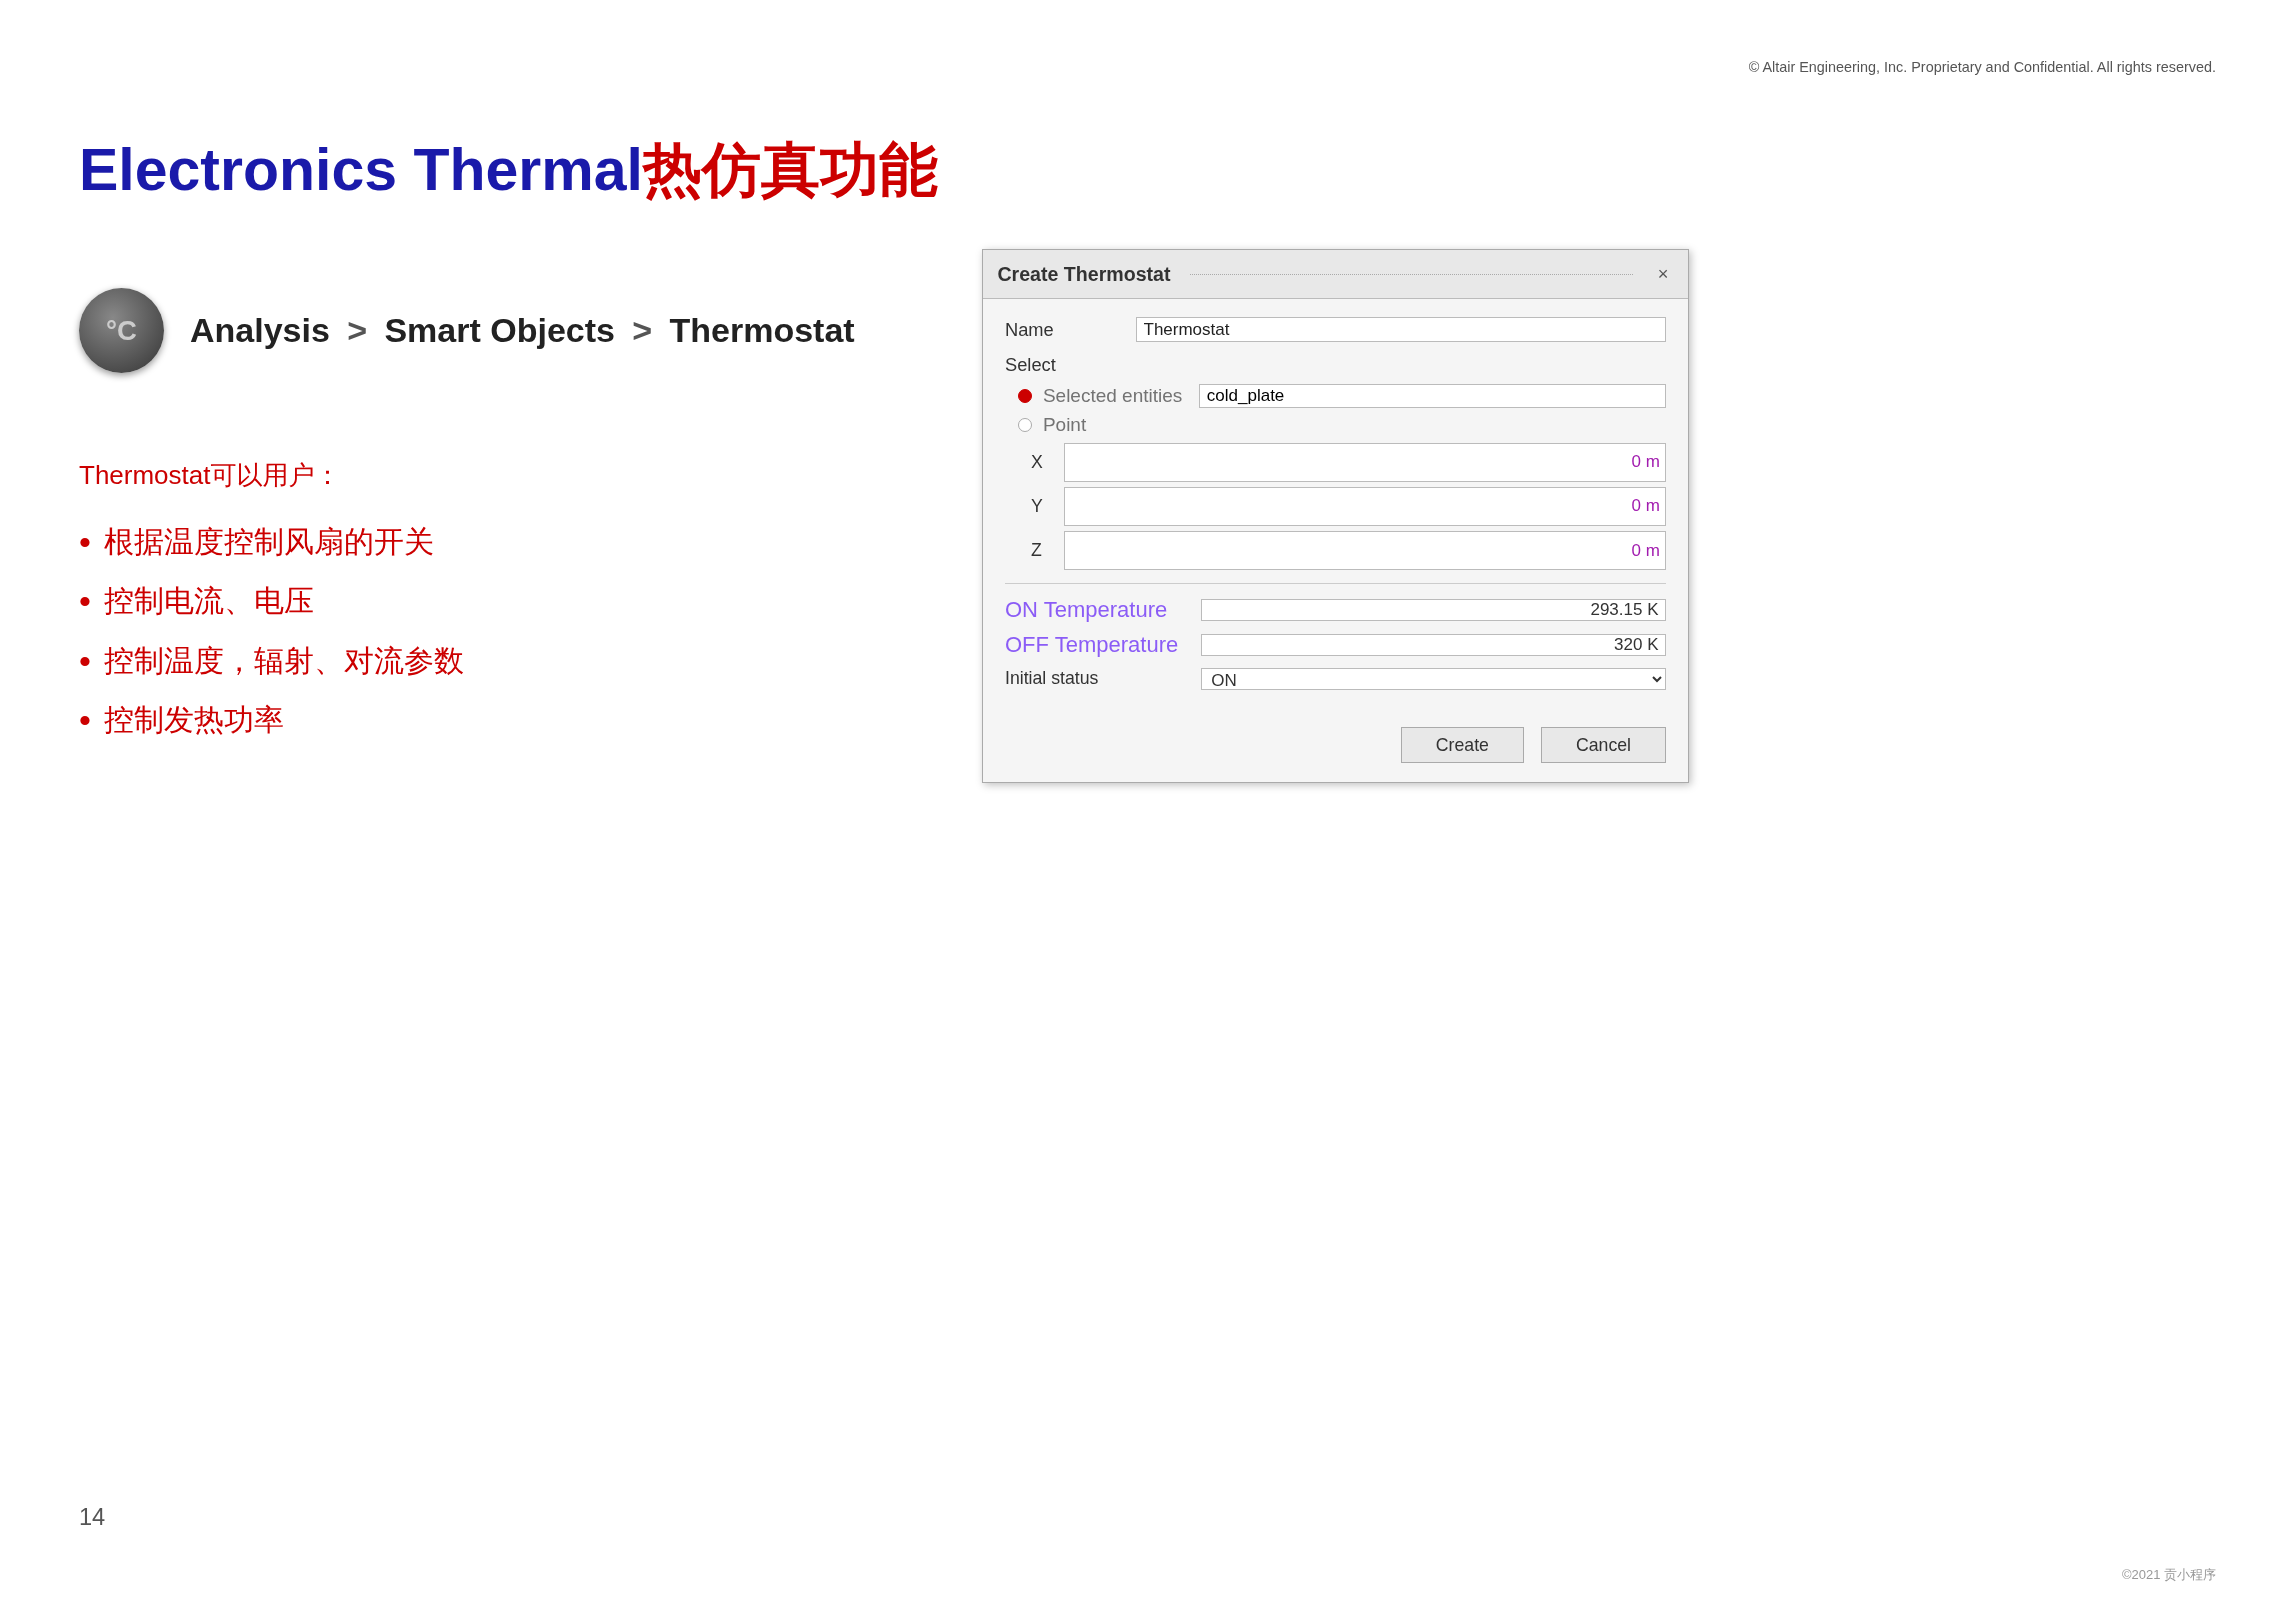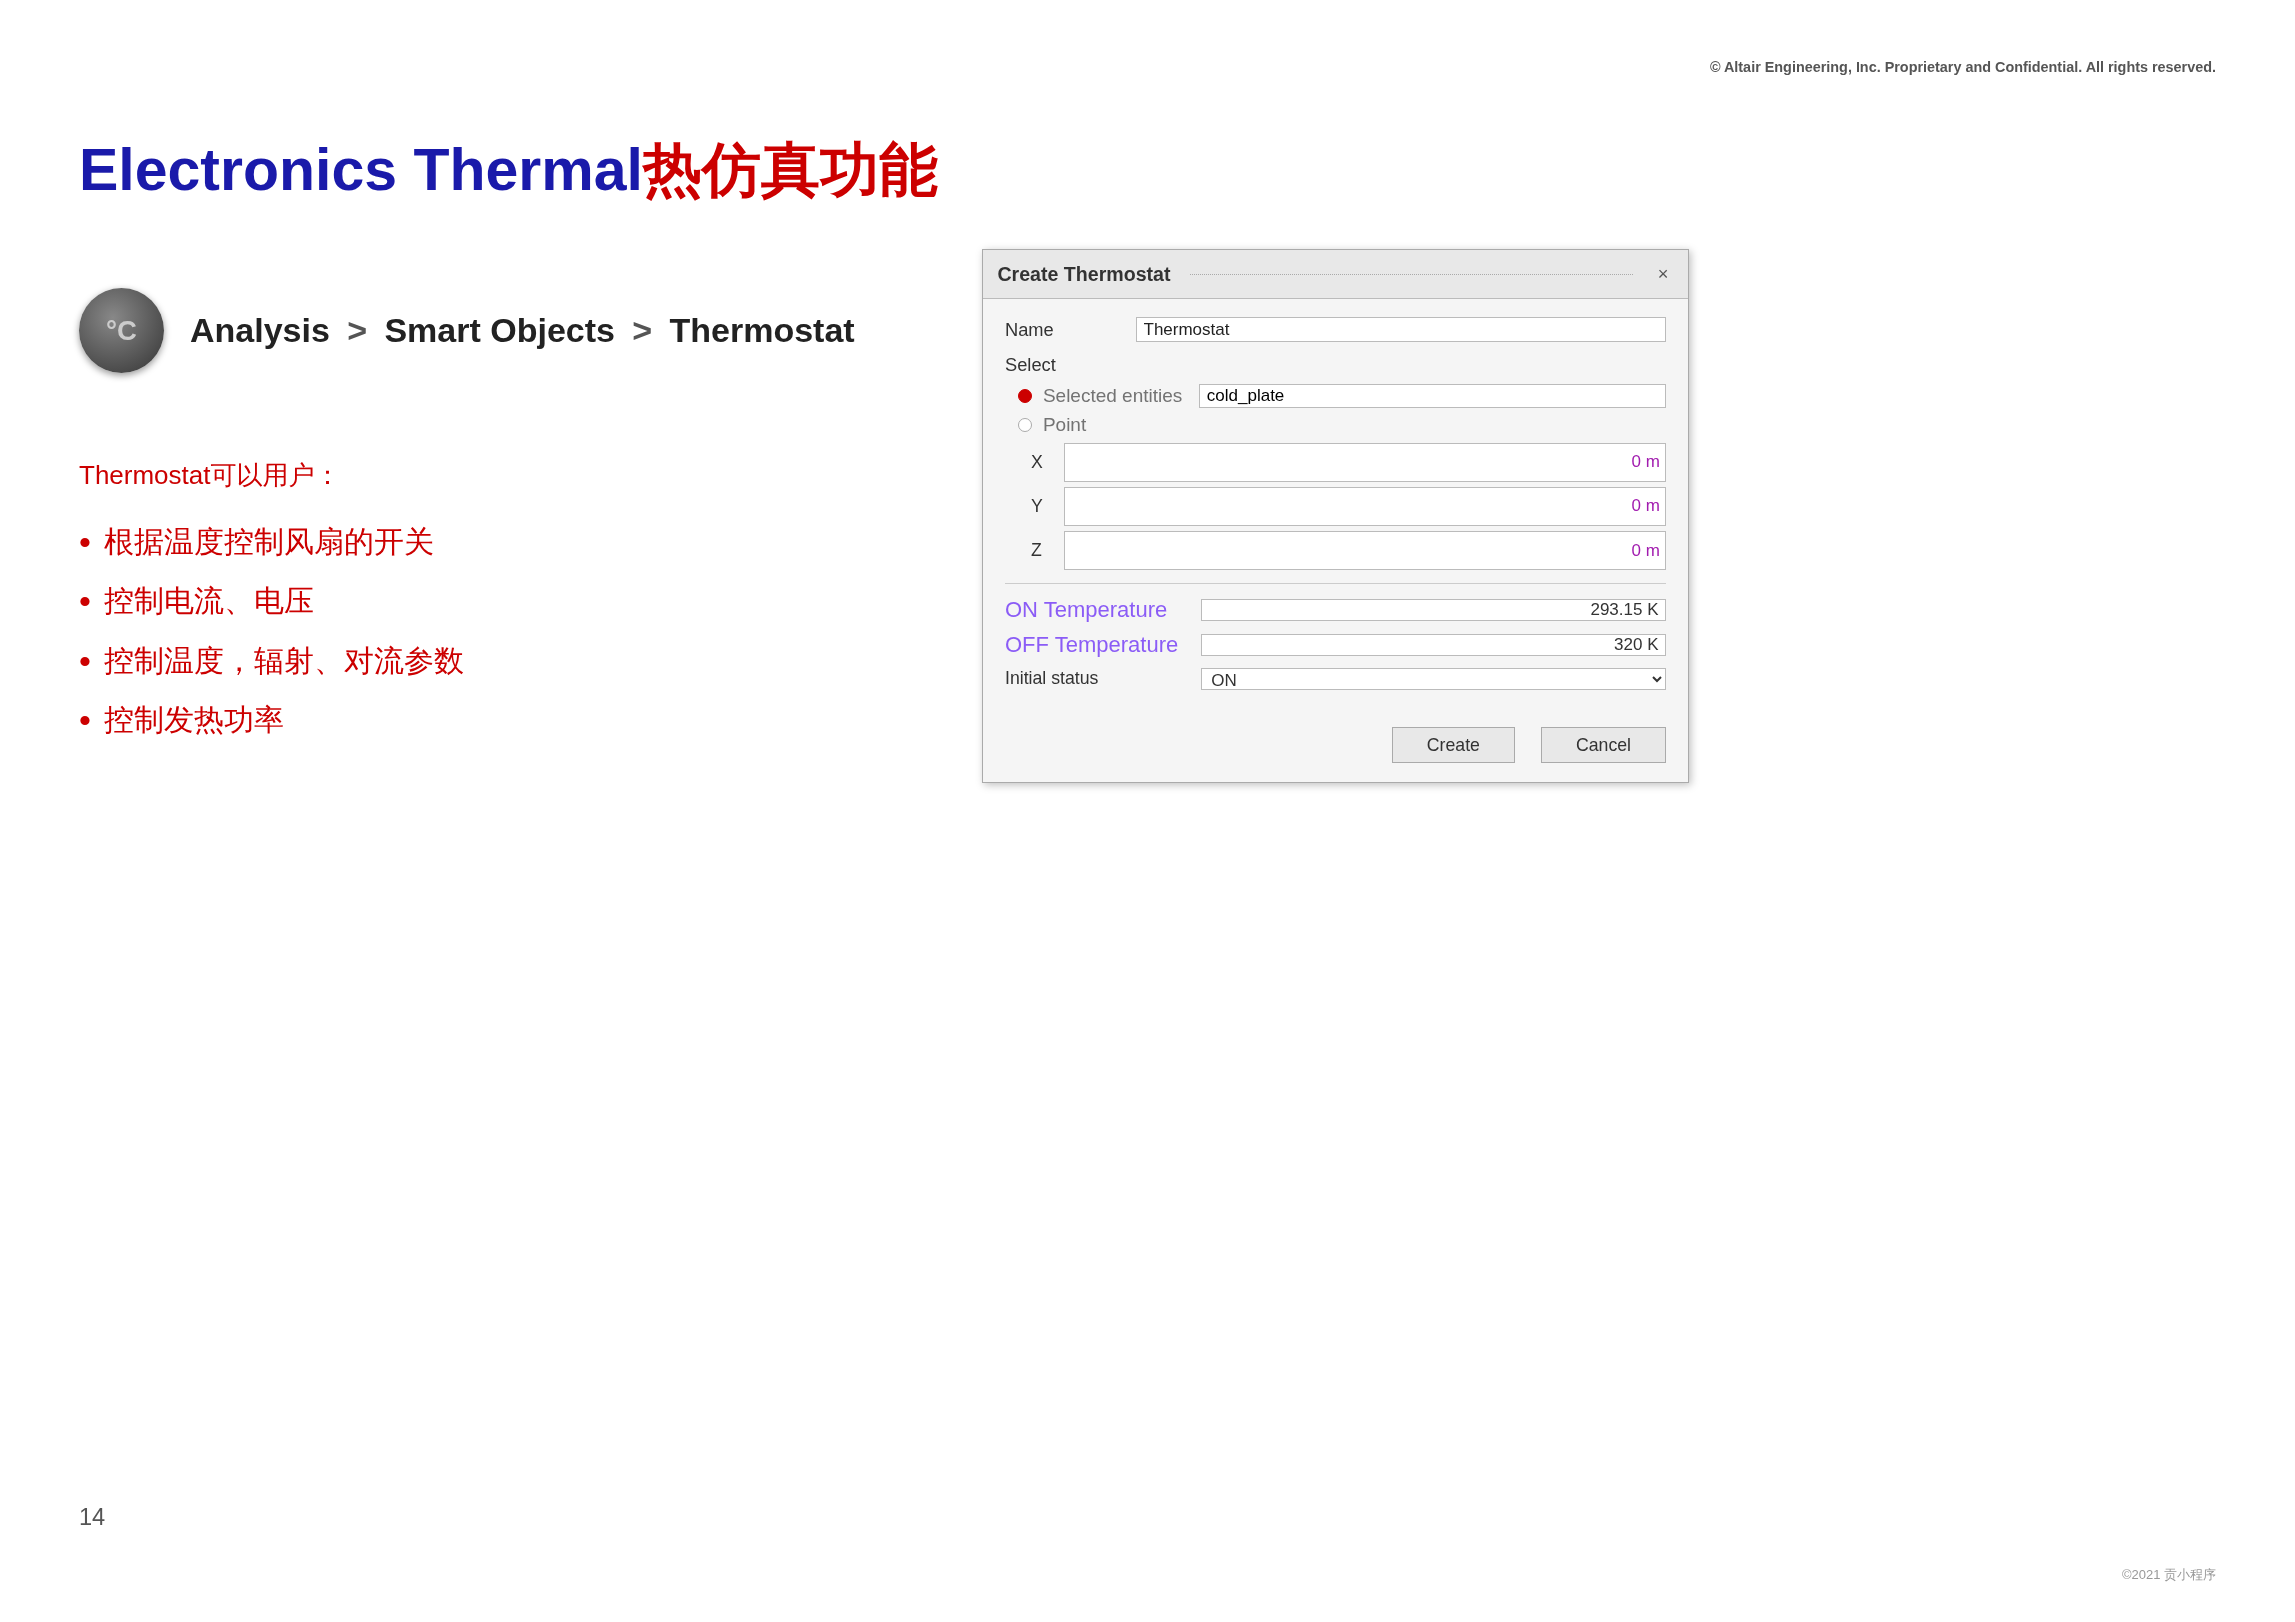--- a/index.html
+++ b/index.html
@@ -12,21 +12,20 @@
       overflow: hidden;
     }
 
     
     .copyright {
       position: absolute;
       top: 59px;
       right: 79px;
       font-size: 14.4px;
       color: #555;
-      font-weight: bold;
     }
 
     
     .page-title {
       position: absolute;
       top: 131px;
       left: 79px;
       font-size: 59px;
       font-weight: bold;
       color: #1a1aaa;
@@ -280,21 +279,21 @@
       border: 0.7px solid #bbb;
       background: #fff;
       padding: 1.3px 5.2px;
       font-size: 17px;
       color: #333;
     }
 
     .dialog-footer {
       display: flex;
       justify-content: flex-end;
-      gap: 26px;
+      gap: 17px;
       padding: 13px 22px 18.3px;
       background: #f5f5f5;
     }
     .dialog-btn {
       padding: 6.5px 34px;
       font-size: 17.7px;
       border: 0.7px solid #aaa;
       background: #e8e8e8;
       cursor: pointer;
       color: #333;

